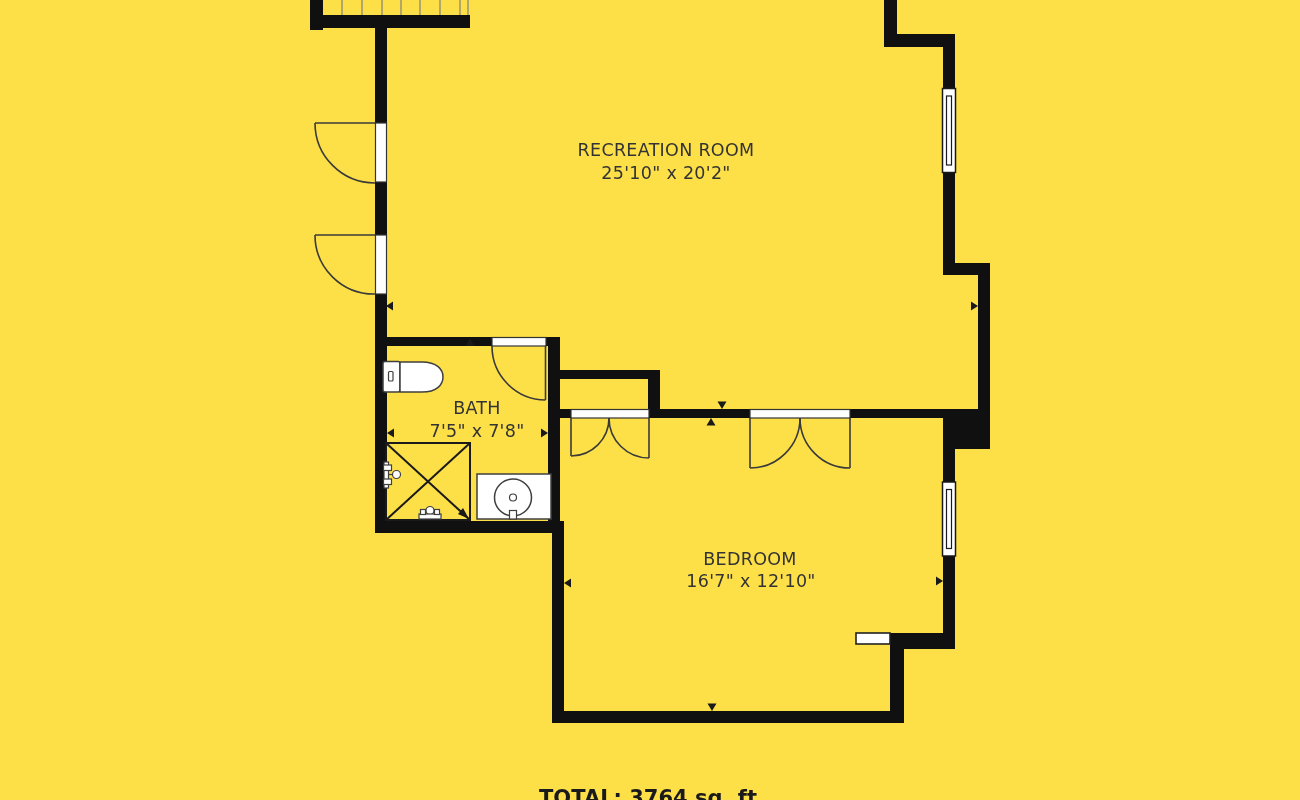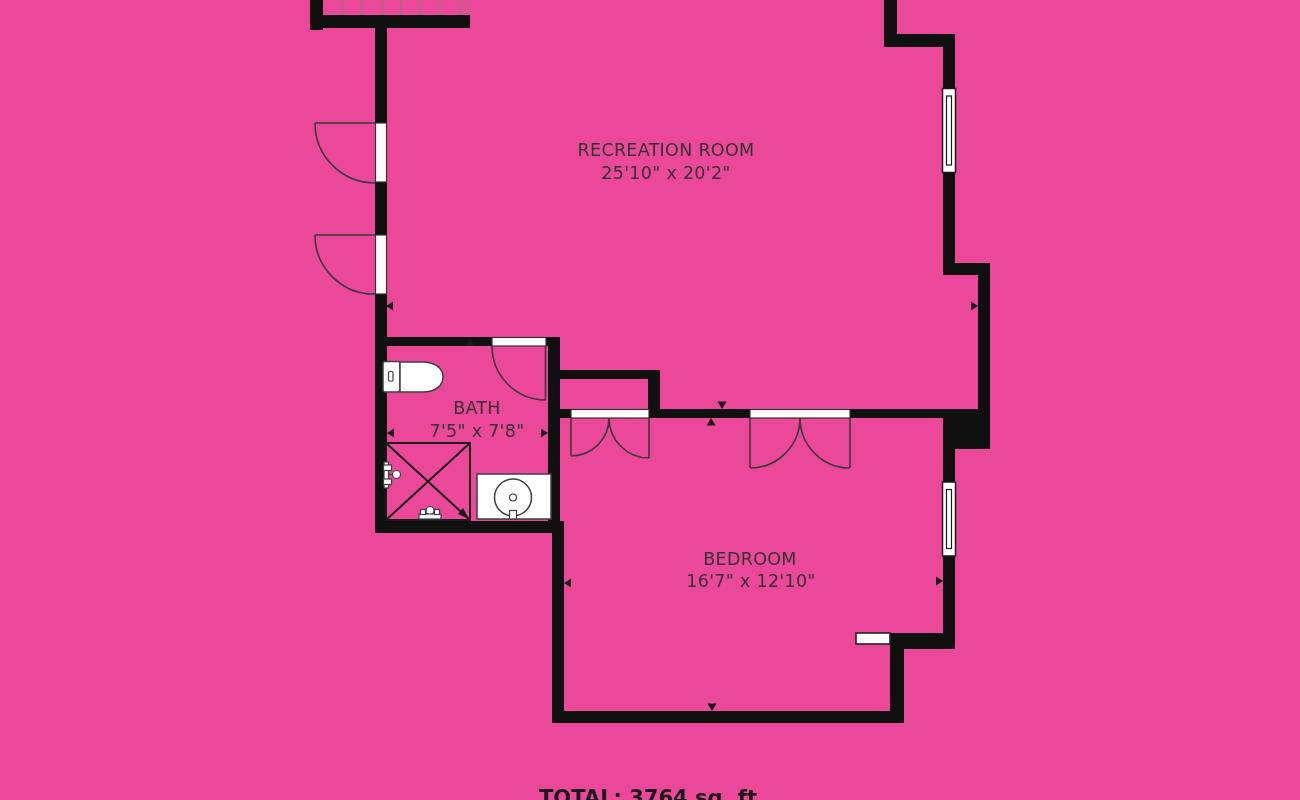--- a/index.html
+++ b/index.html
@@ -8,21 +8,21 @@
     background: #ffffff;
     width: 1300px;
     height: 800px;
     overflow: hidden;
     font-family: "DejaVu Sans", sans-serif;
   }
   .canvas {
     position: relative;
     width: 1300px;
     height: 800px;
-    background: #ec4899;
+    background: #fde047;
   }
   svg { display: block; }
   .wall { fill: #101010; stroke: none; }
   .opening { fill: #ffffff; stroke: #333333; stroke-width: 1.2; }
   .door-line { fill: none; stroke: #3a3a3a; stroke-width: 1.6; }
   .fixture { fill: #ffffff; stroke: #3f3f3f; stroke-width: 1.5; }
   .fixture-thin { fill: #ffffff; stroke: #3f3f3f; stroke-width: 1.2; }
   .shower-line { fill: none; stroke: #1a1a1a; stroke-width: 2; }
   .tread { stroke: #808080; stroke-width: 1.2; }
   .win-outer { fill: #ffffff; stroke: #1a1a1a; stroke-width: 1.5; }

